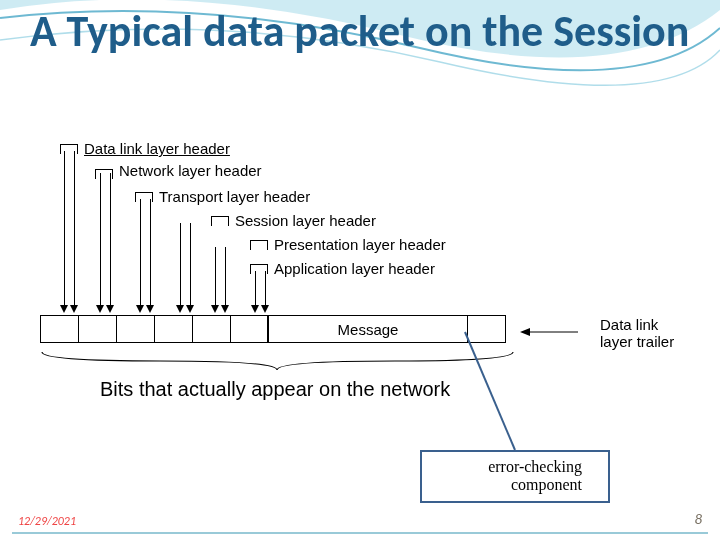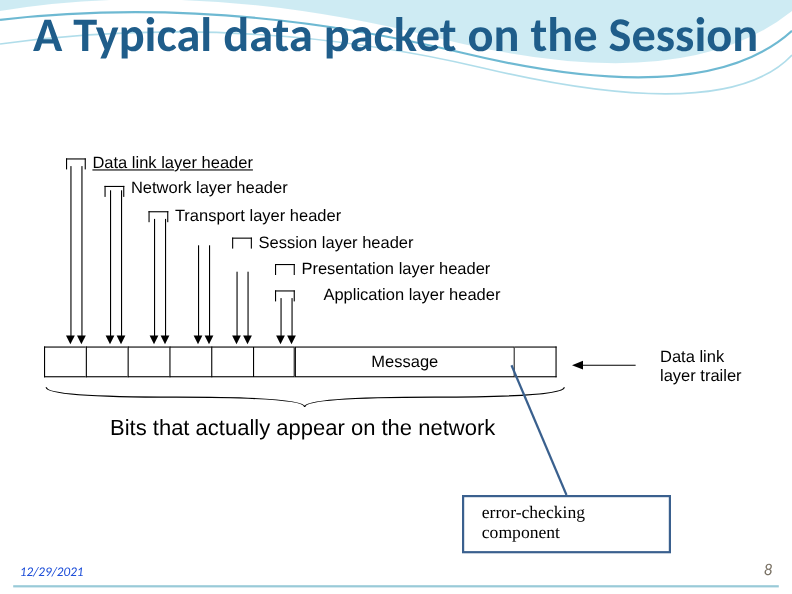--- a/index.html
+++ b/index.html
@@ -103,39 +103,39 @@
     top: 210px;
     left: 0;
     width: 475px;
     height: 22px;
   }
   .callout-box {
     position: absolute;
     left: 420px;
     top: 450px;
     width: 190px;
-    padding: 6px 16px;
+    padding: 6px 26px;
     border: 2px solid #3a608e;
     background: #fff;
-    text-align: left;
+    text-align: right;
     font-family: Georgia, serif;
     font-size: 16px;
     line-height: 1.15;
     z-index: 3;
   }
   .callout-line {
     position: absolute;
     z-index: 2;
   }
   .footer-date {
     position: absolute;
     left: 18px;
     bottom: 12px;
     font-size: 12px;
-    color: #1d4ed8;
+    color: #ef4444;
     font-style: italic;
     font-family: Calibri, Arial, sans-serif;
   }
   .footer-page {
     position: absolute;
     right: 18px;
     bottom: 12px;
     font-size: 15px;
     color: #7a7265;
     font-style: italic;
@@ -189,21 +189,21 @@
     <span>Transport layer header</span>
   </div>
   <div class="header-row" style="left:135px; top:72px;padding-left:36px;">
     <div class="bracket"></div>
     <span>Session layer header</span>
   </div>
   <div class="header-row" style="left:170px; top:96px;margin-left:40px;">
     <div class="bracket"></div>
     <span>Presentation layer header</span>
   </div>
-  <div class="header-row" style="left:210px; top:120px;gap:20px;">
+  <div class="header-row" style="left:210px; top:120px;">
     <div class="bracket"></div>
     <span>Application layer header</span>
   </div>
 
   <div class="vline" style="left:24px; top:11px; height:156px;"></div>
   <div class="arrowhead-down" style="left:20px; top:165px;"></div>
   <div class="vline" style="left:34px; top:11px; height:156px;"></div>
   <div class="arrowhead-down" style="left:30px; top:165px;"></div>
 
   <div class="vline" style="left:60px; top:33px; height:134px;"></div>

